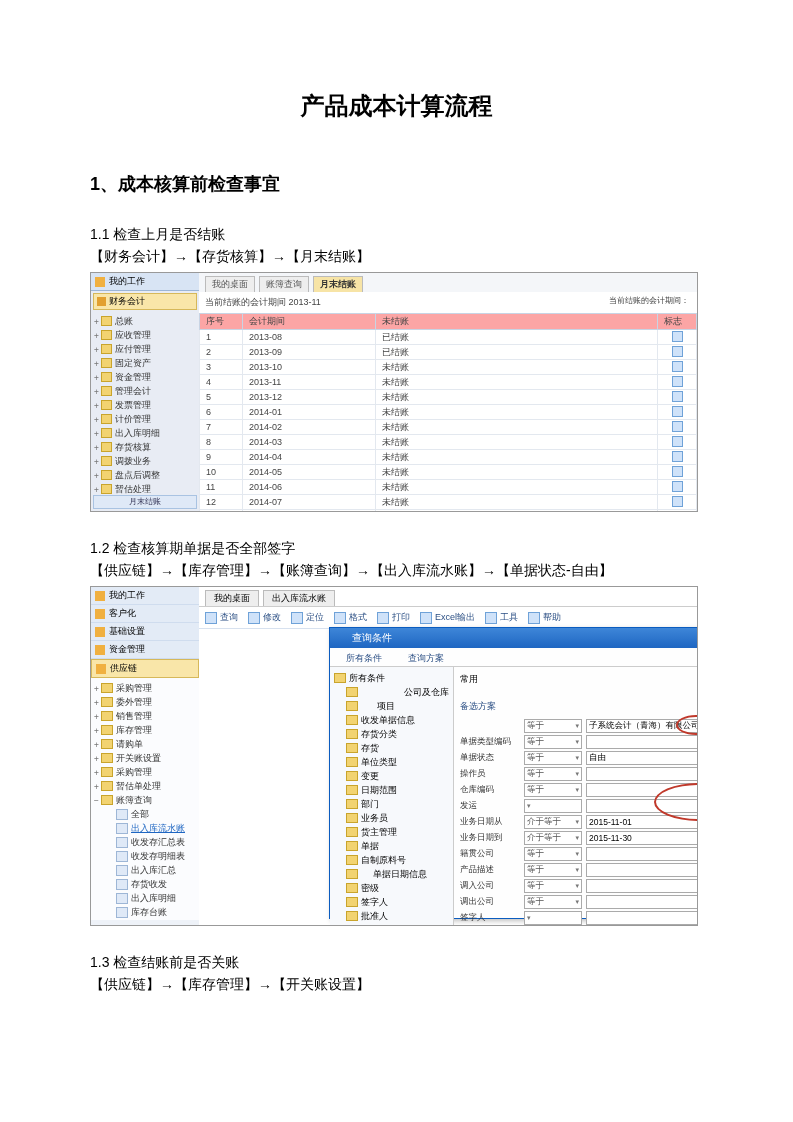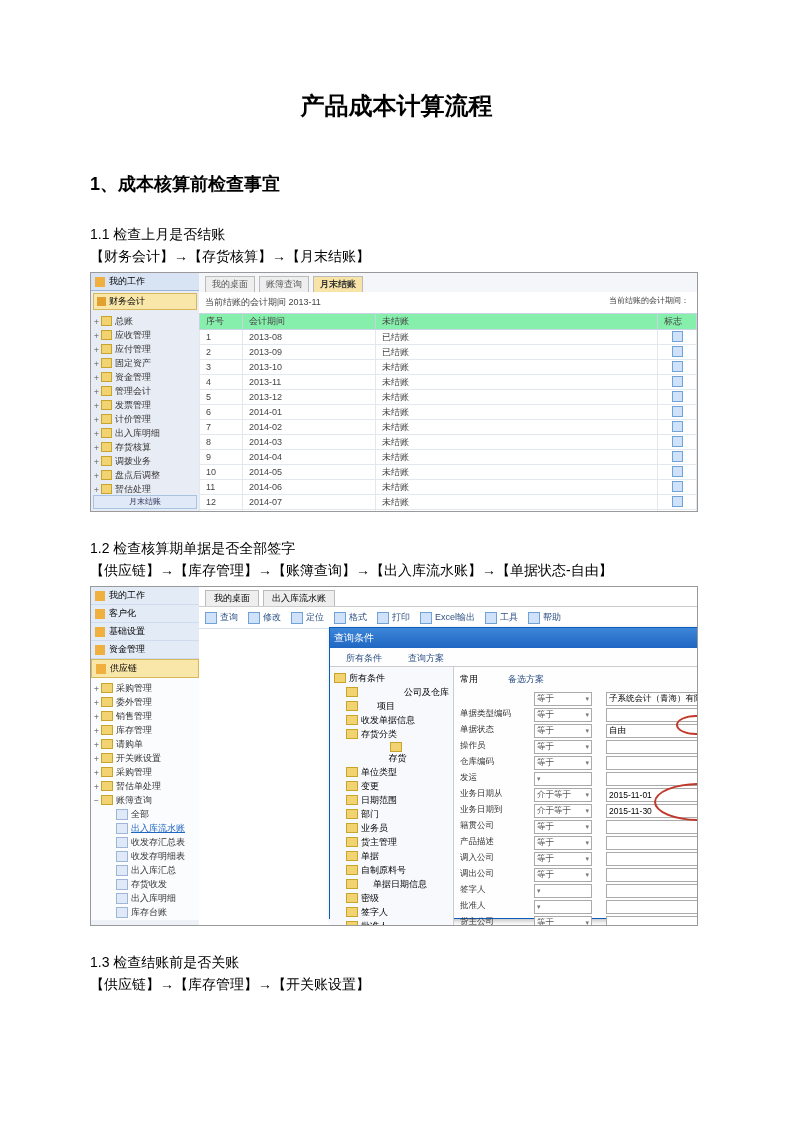--- a/index.html
+++ b/index.html
@@ -138,21 +138,21 @@
     font-size: 8px;
     color: #444;
   }
   .ss1 table {
     width: 100%;
     border-collapse: collapse;
     font-size: 9px;
     margin-top: 2px;
   }
   .ss1 th {
-    background: #86efac;
+    background: #fca5a5;
     border: 1px solid #c8d4e4;
     padding: 1px 6px;
     text-align: left;
     font-weight: normal;
     color: #444;
   }
   .ss1 td {
     border: 1px solid #e3e8ef;
     padding: 0.5px 6px;
     color: #444;
@@ -225,21 +225,21 @@
     background: #fefefe;
     border: 1px solid #0b5cbf;
     box-shadow: 2px 2px 5px rgba(0,0,0,.25);
     display: flex;
     flex-direction: column;
     font-size: 9px;
   }
   .ss2 .modal .titlebar {
     background: linear-gradient(#3e86d8,#1e66c2);
     color: #fff;
-    padding: 3px 4px;
+    padding: 3px 22px;
     display: flex;
     justify-content: space-between;
     align-items: center;
     font-size: 10px;
   }
   .ss2 .modal .tabs3 {
     display: flex; gap: 6px; padding: 3px 6px 0 6px; border-bottom: 1px solid #ccc;
   }
   .ss2 .modal .tabs3 .tab { padding: 1px 10px; color: #2b4f84; }
   .ss2 .modal .body {
@@ -252,24 +252,24 @@
     padding: 4px;
     overflow: hidden;
   }
   .ss2 .modal .mside .snode { display: flex; align-items: center; padding: 0.5px 0; white-space: nowrap; }
   .ss2 .modal .mside .fld { width: 10px; height: 8px; background: #f2d371; border: 0.5px solid #c9a42c; margin-right: 3px; }
   .ss2 .modal .mright {
     flex: 1;
     padding: 4px 6px;
     position: relative;
   }
-  .ss2 .modal .rtabs { display: flex; gap: 30px; padding: 2px 0 4px 0; color: #2b4f84; }
+  .ss2 .modal .rtabs { display: flex; gap: 14px; padding: 2px 0 4px 0; color: #2b4f84; flex-direction: column; }
   .ss2 .modal .rtabs .act { color: #000; }
   .ss2 .modal .crow {
-    display: flex; align-items: flex-start; margin: 2px 0; gap: 14px;
+    display: flex; align-items: center; margin: 2px 0; gap: 4px;
   }
   .ss2 .modal .crow .lbl { width: 60px; color: #333; font-size: 8.5px; }
   .ss2 .modal .crow .op {
     width: 52px; height: 12px; border: 1px solid #aaa; background: #fff; padding: 0 2px; font-size: 8.5px; color: #555;
     display: flex; justify-content: space-between; align-items: center;
   }
   .ss2 .modal .crow .op::after { content: "▾"; font-size: 7px; color: #777; }
   .ss2 .modal .crow .val {
     flex: 1; height: 12px; border: 1px solid #aaa; background: #fff; padding: 0 2px; font-size: 8.5px;
     display: flex; justify-content: space-between; align-items: center;
@@ -627,21 +627,21 @@
                 <span>项目</span>
               </div>
               <div class="snode" style="padding-left: 12px;">
                 <span class="fld"></span>
                 <span>收发单据信息</span>
               </div>
               <div class="snode" style="padding-left: 12px;">
                 <span class="fld"></span>
                 <span>存货分类</span>
               </div>
-              <div class="snode" style="padding-left: 12px; flex-direction: column;">
+              <div class="snode" style="padding-left: 12px;">
                 <span class="fld"></span>
                 <span>存货</span>
               </div>
               <div class="snode" style="padding-left: 12px;">
                 <span class="fld"></span>
                 <span>单位类型</span>
               </div>
               <div class="snode" style="padding-left: 12px;">
                 <span class="fld"></span>
                 <span>变更</span>

